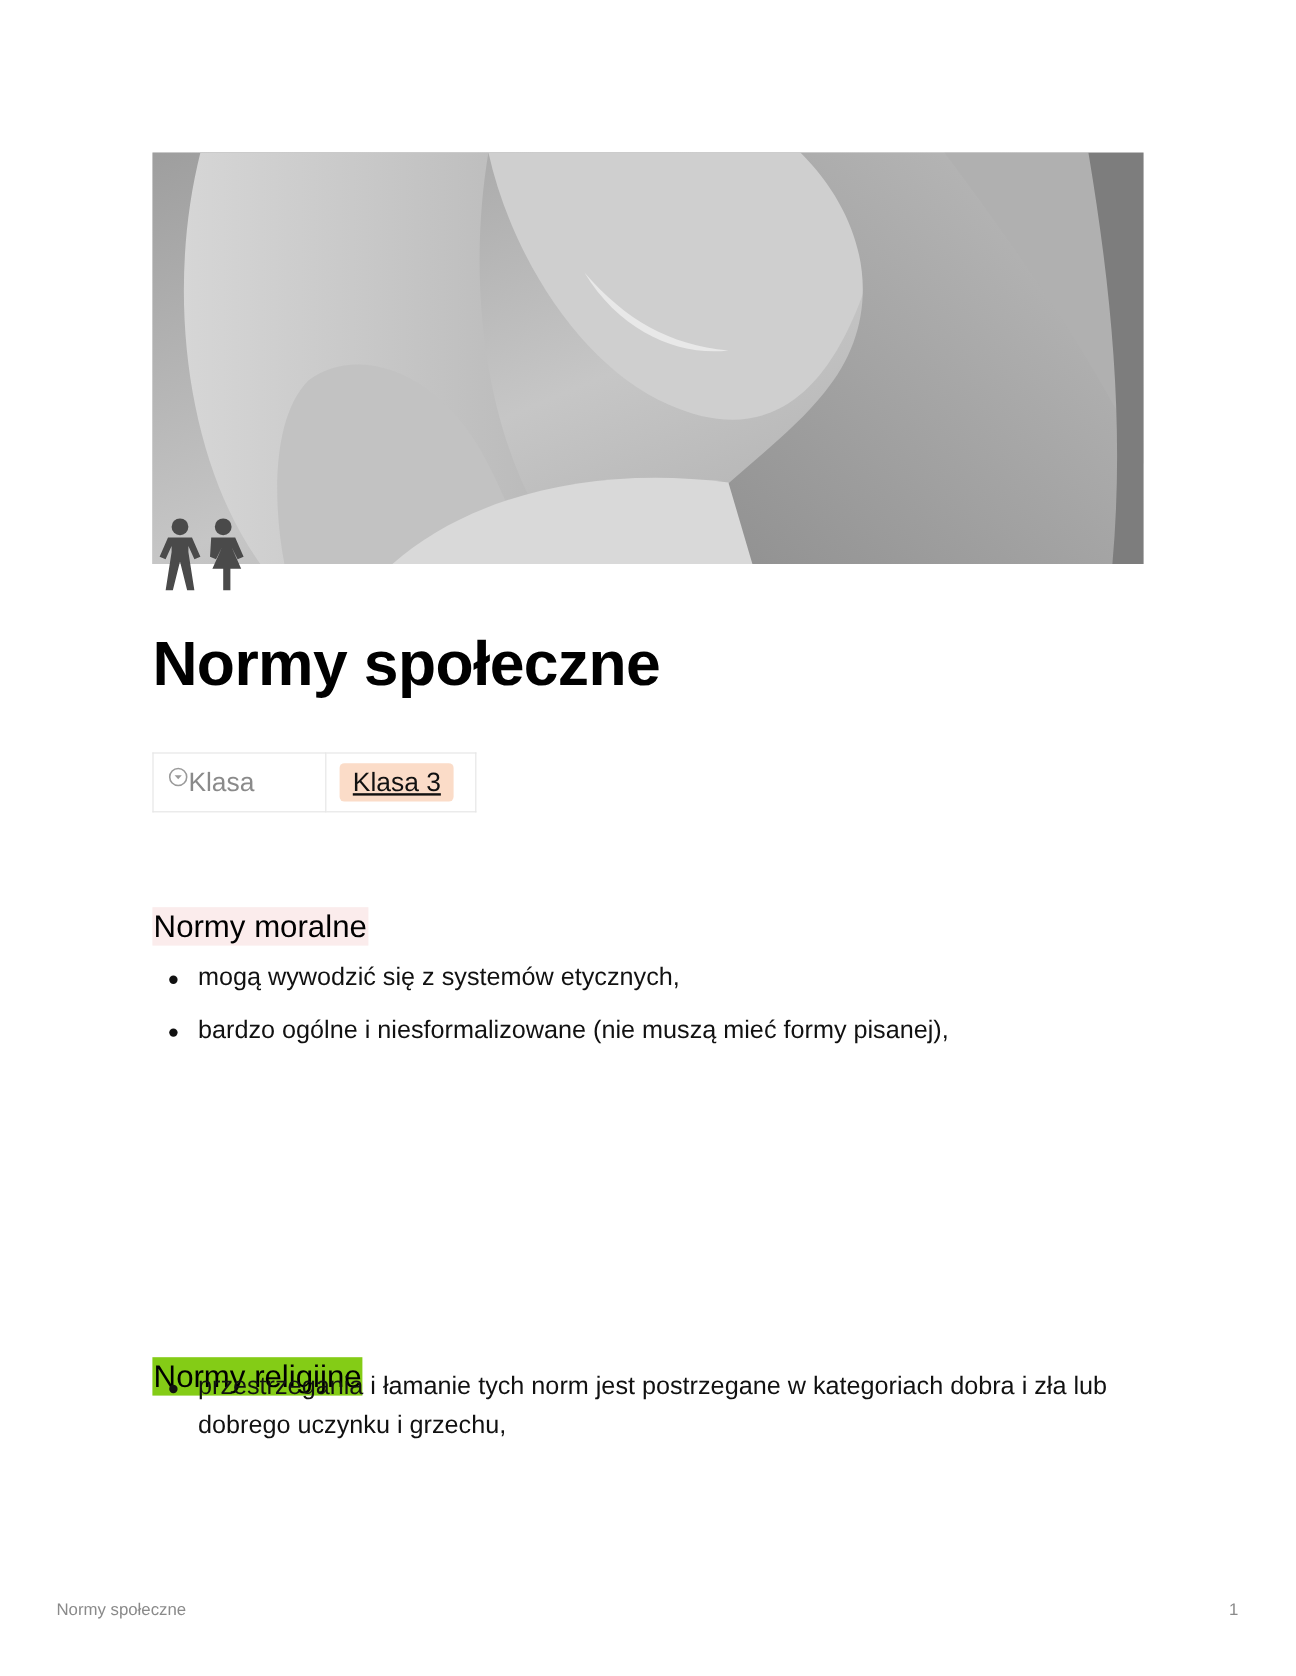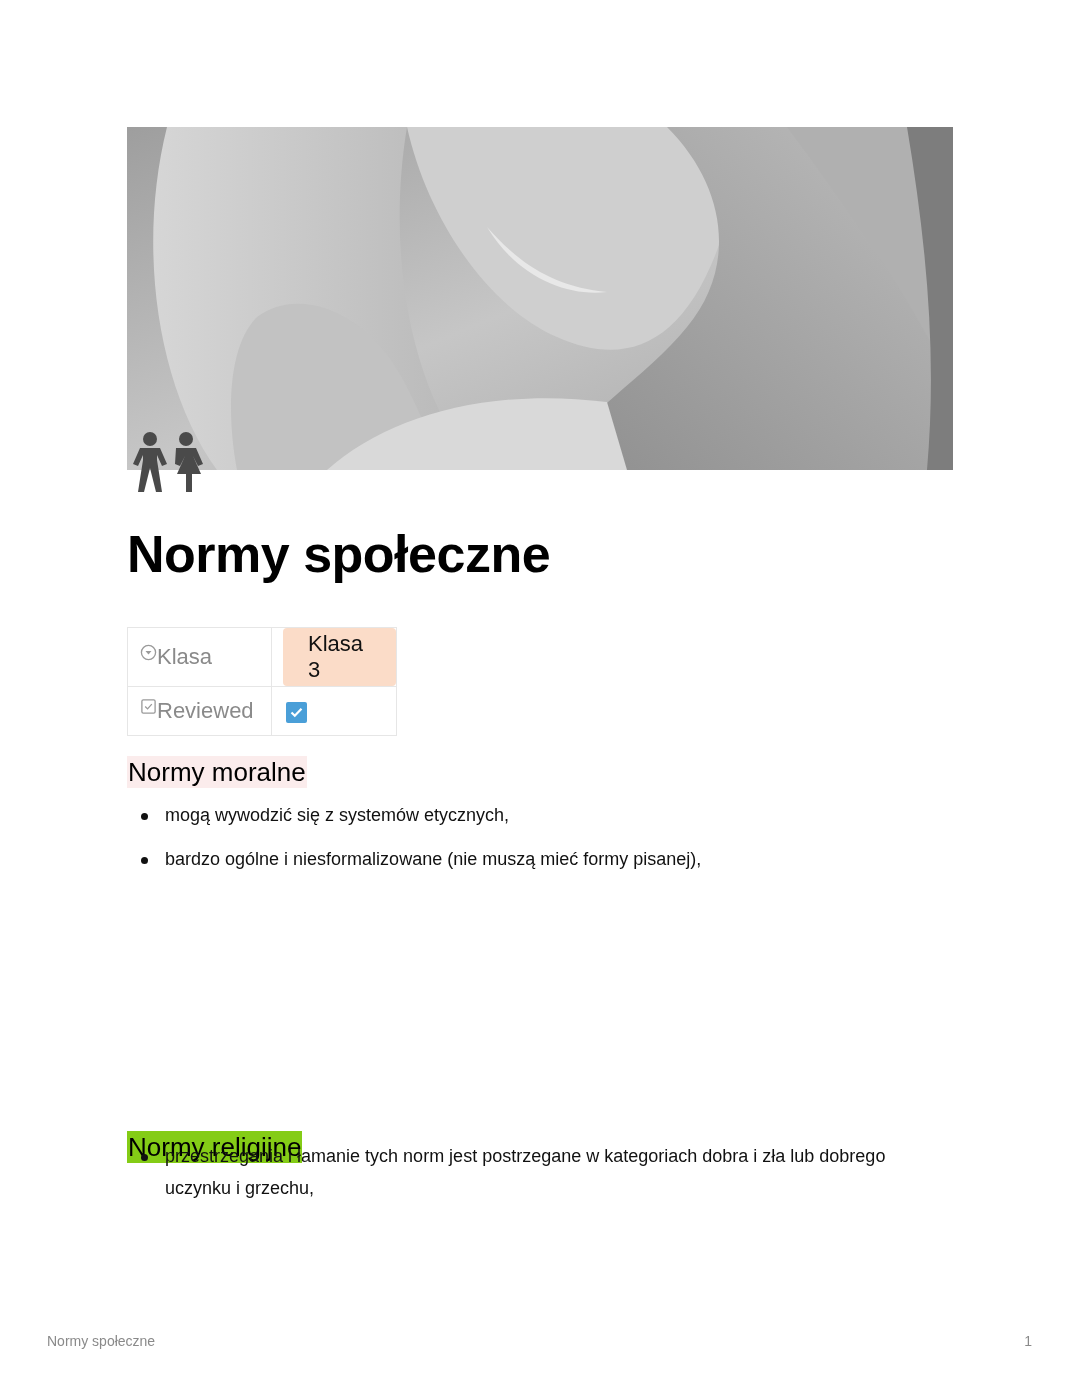--- a/index.html
+++ b/index.html
@@ -24,37 +24,37 @@
     .props {
       position: absolute; left: 127px; top: 627px;
       border-collapse: collapse; font-size: 22px;
     }
     .props td { border: 1.5px solid #e6e6e6; height: 48px; padding: 0; }
     .props td.k { width: 143px; color: #8a8a8a; }
     .props td.v { width: 124px; }
     .k-inner { display: flex; padding-left: 12px; }
     .k-inner svg { width: 17px; height: 17px; flex: none; }
     .tag {
-      display: inline-block; margin-left: 11px; padding: 3px 25px;
-      background: #fbdcc8; color: #111; border-radius: 4px; font-size: 22px;
+      display: inline-block; margin-left: 11px; padding: 3px 11px;
+      background: #fbdcc8; color: #111; border-radius: 4px; font-size: 22px; text-decoration: underline;
     }
     .check {
       display: inline-block; margin-left: 14px; width: 21px; height: 21px;
       background: #4a9fd8; border-radius: 2px; vertical-align: middle; position: relative;
     }
     .check svg { position: absolute; left: 2px; top: 2px; width: 17px; height: 17px; }
     .h2 {
       position: absolute; left: 127px; margin: 0; font-size: 26px; font-weight: 400;
       color: #000; padding: 0 1px; line-height: 32px;
     }
     .h2.moral { top: 756px; background: #fbecec; }
     .h2.relig { top: 1131px; background: #84cc16; }
     ul.bullets {
       position: absolute; left: 127px; width: 810px; margin: 0; padding: 0;
-      list-style: none; font-size: 18px; line-height: 32px; color: #111;
+      list-style: none; font-size: 21px; line-height: 32px; color: #111;
     }
     ul.bullets li { position: relative; padding-left: 38px; margin-bottom: 12px; }
     ul.bullets li::before {
       content: ""; position: absolute; left: 14px; top: 14px; width: 7px; height: 7px;
       background: #111; border-radius: 50%;
     }
     ul.list1 { top: 799px; }
     ul.list2 { top: 1140px; }
     .footer-title {
       position: absolute; left: 47px; top: 1333px; font-size: 14px; color: #8a8a8a;
@@ -117,38 +117,20 @@
           <circle cx="9" cy="9" r="7.5" fill="none" stroke="#9a9a9a" stroke-width="1.4"></circle>
           <path d="M5.8 7.5 h6.4 L9 11 z" fill="#9a9a9a"></path>
         </svg>
         <span>Klasa</span>
       </div>
     </td>
     <td class="v">
       <span class="tag">Klasa 3</span>
     </td>
   </tr>
-  <tr>
-    <td class="k">
-      <div class="k-inner">
-        <svg viewBox="0 0 18 18">
-          <rect x="2" y="2" width="14" height="14" rx="1.5" fill="none" stroke="#9a9a9a" stroke-width="1.4"></rect>
-          <path d="M5.5 9 l2.5 2.5 4.5 -5" fill="none" stroke="#9a9a9a" stroke-width="1.4"></path>
-        </svg>
-        <span>Reviewed</span>
-      </div>
-    </td>
-    <td class="v">
-      <span class="check">
-        <svg viewBox="0 0 17 17">
-          <path d="M3.5 8.5 l3.3 3.3 6.7 -7" fill="none" stroke="#ffffff" stroke-width="2.2"></path>
-        </svg>
-      </span>
-    </td>
-  </tr>
 </tbody>
   </table>
 
 <h2 class="h2 moral">Normy moralne</h2>
 <ul class="bullets list1">
   <li>mogą wywodzić się z systemów etycznych,</li>
   <li>bardzo ogólne i niesformalizowane (nie muszą mieć formy pisanej),</li>
 </ul>
 
 <h2 class="h2 relig">Normy religijne</h2>

